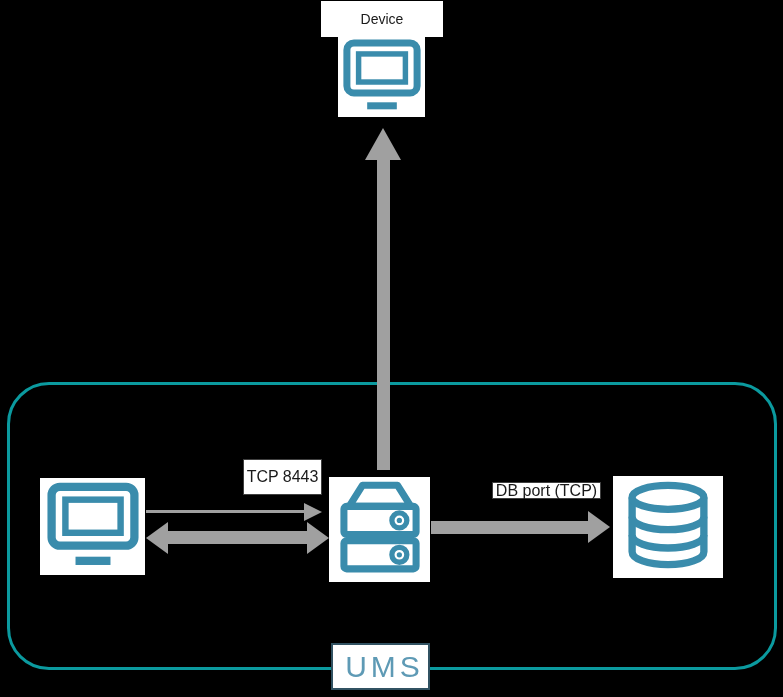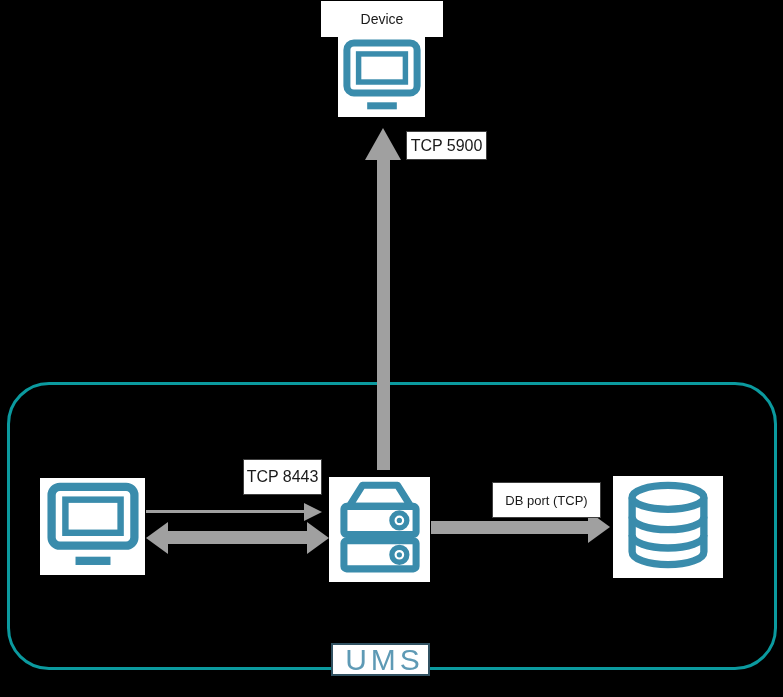--- a/index.html
+++ b/index.html
@@ -49,21 +49,21 @@
   }
 
   
   .ums-container {
     left: 7px; top: 382px; width: 770px; height: 288px;
     border: 3px solid var(--container-border);
     border-radius: 42px;
     z-index: 1;
   }
   .ums-badge {
-    left: 331px; top: 643px; width: 99px; height: 33px;
+    left: 331px; top: 643px; width: 99px; height: 47px;
     background: var(--node-bg);
     border: 2px solid var(--ums-badge-border);
     color: var(--ums-text);
     display: flex; align-items: center; justify-content: center;
     font-size: 30px; font-weight: 300; letter-spacing: 4px;
     z-index: 6;
     padding-left: 8px;
   }
 
   
@@ -88,21 +88,20 @@
       <svg viewBox="0 0 100 92" width="78" height="72" fill="none">
         <rect x="5" y="5" width="90" height="64" rx="9" class="icon-stroke" stroke-width="9" fill="#ffffff"></rect>
         <rect x="20" y="19" width="60" height="36" class="icon-stroke" stroke-width="7" fill="#ffffff"></rect>
         <rect x="31" y="81" width="38" height="9" class="icon-fill"></rect>
       </svg>
     </span>
   </div>
 
   <div class="abs shaft" style="left:377px; top:158px; width:13px; height:312px;"></div>
   <div class="abs head head-up" style="left:365px; top:128px;"></div>
-  <div class="abs port-label" style="left:406px; top:131px; width:81px; height:29px;">TCP 5900</div>
 
   <div class="abs ums-container"></div>
 
   <div class="abs node-box" style="left:40px; top:478px; width:105px; height:97px;">
     <span>
       <svg viewBox="0 0 100 92" width="92" height="85" fill="none">
         <rect x="5" y="5" width="90" height="64" rx="9" class="icon-stroke" stroke-width="9" fill="#ffffff"></rect>
         <rect x="20" y="19" width="60" height="36" class="icon-stroke" stroke-width="7" fill="#ffffff"></rect>
         <rect x="31" y="81" width="38" height="9" class="icon-fill"></rect>
       </svg>
@@ -126,21 +125,21 @@
         <circle cx="72" cy="48" r="8.5" class="icon-stroke" stroke-width="6" fill="#ffffff"></circle>
         <circle cx="72" cy="48" r="3" class="icon-fill"></circle>
         <circle cx="72" cy="87" r="8.5" class="icon-stroke" stroke-width="6" fill="#ffffff"></circle>
         <circle cx="72" cy="87" r="3" class="icon-fill"></circle>
       </svg>
     </span>
   </div>
 
   <div class="abs shaft" style="left:431px; top:521px; width:157px; height:13px;"></div>
   <div class="abs head head-right-lg" style="left:588px; top:511px;"></div>
-  <div class="abs port-label" style="left:492px; top:482px; width:109px; height:36px; font-size:13px;">DB port (TCP)</div>
+  <div class="abs port-label" style="left:492px; top:482px; width:109px; height:17px; font-size:16px;">DB port (TCP)</div>
 
   <div class="abs node-box" style="left:613px; top:476px; width:110px; height:102px;">
     <span>
       <svg viewBox="0 0 100 100" width="96" height="92" fill="none">
         <path d="M11 20 V79 C11 87 28 93 50 93 C72 93 89 87 89 79 V20" class="icon-stroke" stroke-width="8"></path>
         <ellipse cx="50" cy="20" rx="39" ry="13" class="icon-stroke" stroke-width="8" fill="#ffffff"></ellipse>
         <path d="M11 41 C11 49 28 55 50 55 C72 55 89 49 89 41" class="icon-stroke" stroke-width="8"></path>
         <path d="M11 61 C11 69 28 75 50 75 C72 75 89 69 89 61" class="icon-stroke" stroke-width="8"></path>
       </svg>
     </span>

